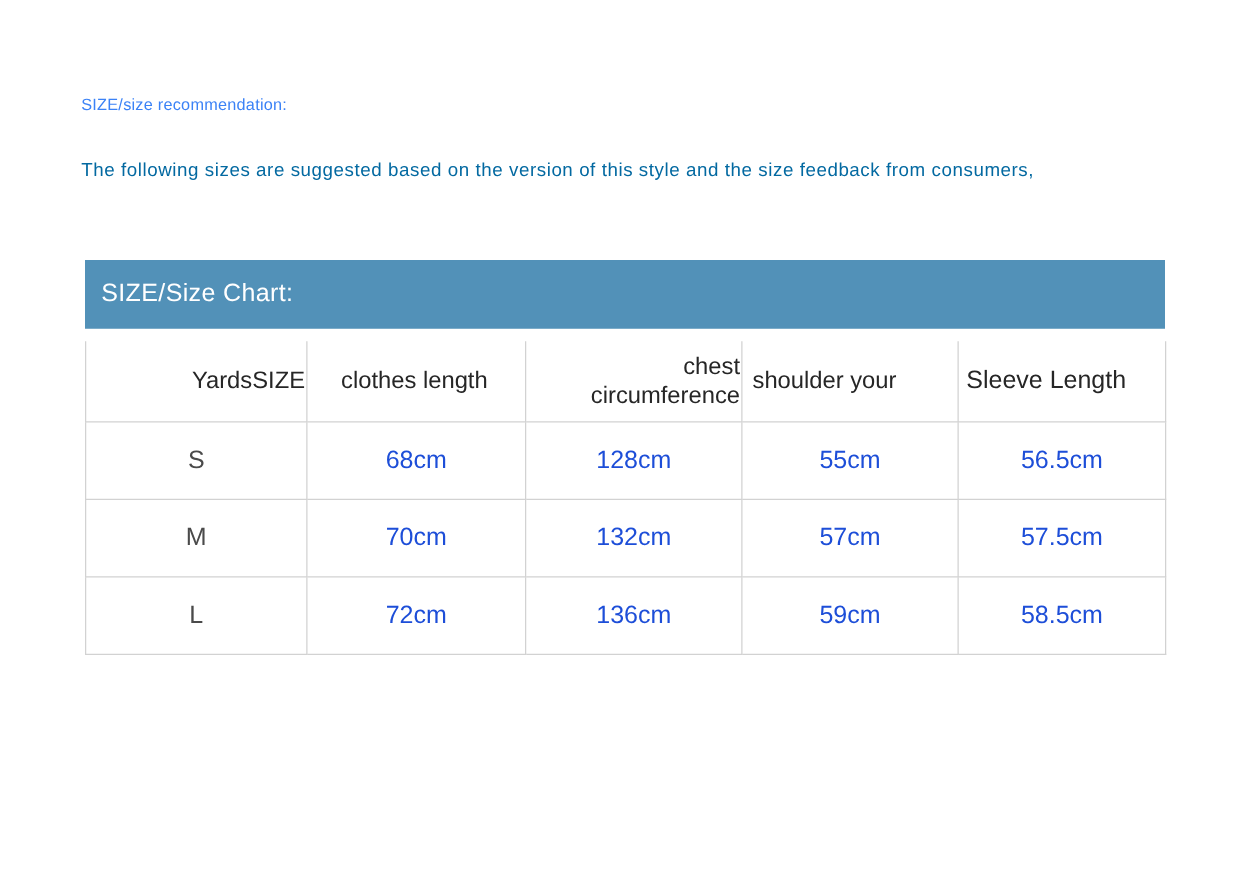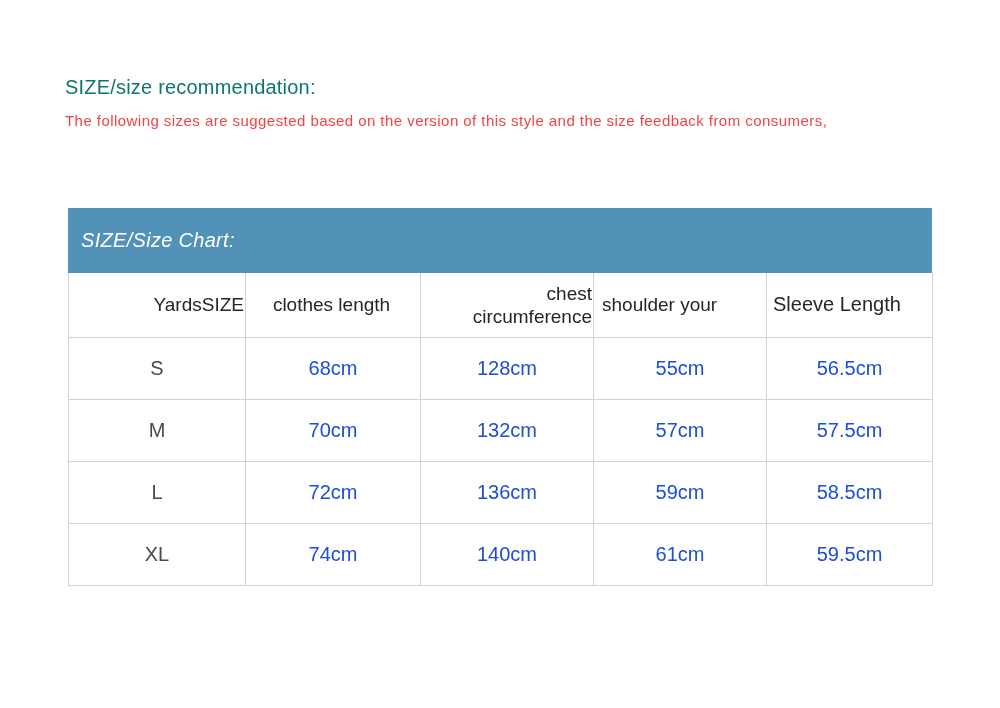--- a/index.html
+++ b/index.html
@@ -11,48 +11,47 @@
     width: 1000px;
     height: 708px;
     position: relative;
     font-family: "Liberation Sans", sans-serif;
     overflow: hidden;
   }
   .page-title {
     position: absolute;
     left: 65px;
     top: 76px;
-    font-size: 20px;
-    color: #0f766e;
+    font-size: 13px;
+    color: #3b82f6;
     letter-spacing: 0.2px;
   }
   .description {
     position: absolute;
     left: 65px;
-    top: 112px;
+    top: 128px;
     font-size: 15px;
     line-height: 17.4px;
-    color: #ef4444;
+    color: #0369a1;
     letter-spacing: 0.45px;
   }
   .description .desc-line {
     white-space: nowrap;
   }
   .chart-banner {
     position: absolute;
     left: 68px;
     top: 208px;
     width: 864px;
-    height: 65px;
+    height: 55px;
     background: #5291b8;
     box-sizing: border-box;
     display: flex;
     align-items: center;
     padding-left: 13px;
-    font-style: italic;
   }
   .chart-banner .banner-text {
     color: #ffffff;
     font-size: 20px;
     letter-spacing: 0.3px;
   }
   table.size-table {
     position: absolute;
     left: 68px;
     top: 273px;
@@ -129,21 +128,14 @@
       <td class="cell-value">57cm</td>
       <td class="cell-value">57.5cm</td>
     </tr>
     <tr class="data-row">
       <td class="cell-size">L</td>
       <td class="cell-value">72cm</td>
       <td class="cell-value">136cm</td>
       <td class="cell-value">59cm</td>
       <td class="cell-value">58.5cm</td>
     </tr>
-    <tr class="data-row">
-      <td class="cell-size">XL</td>
-      <td class="cell-value">74cm</td>
-      <td class="cell-value">140cm</td>
-      <td class="cell-value">61cm</td>
-      <td class="cell-value">59.5cm</td>
-    </tr>
   </tbody>
 </table>
 
 </body></html>

